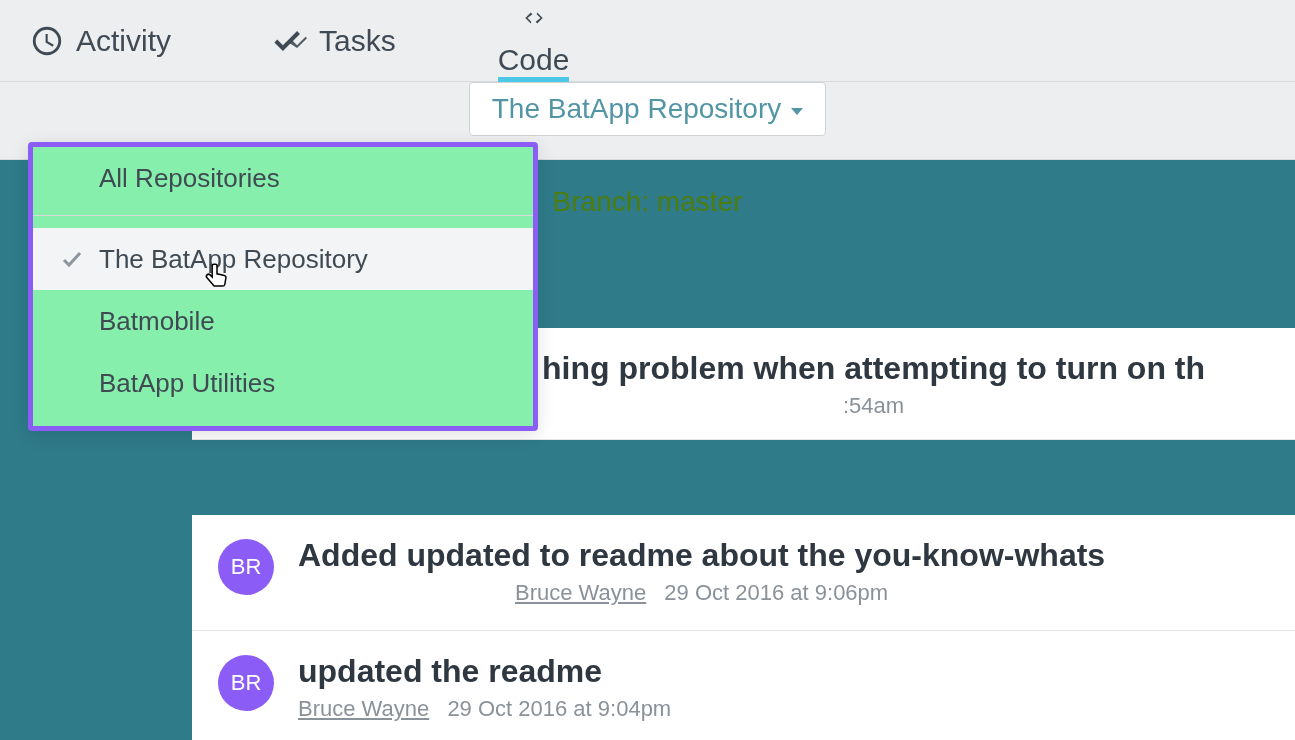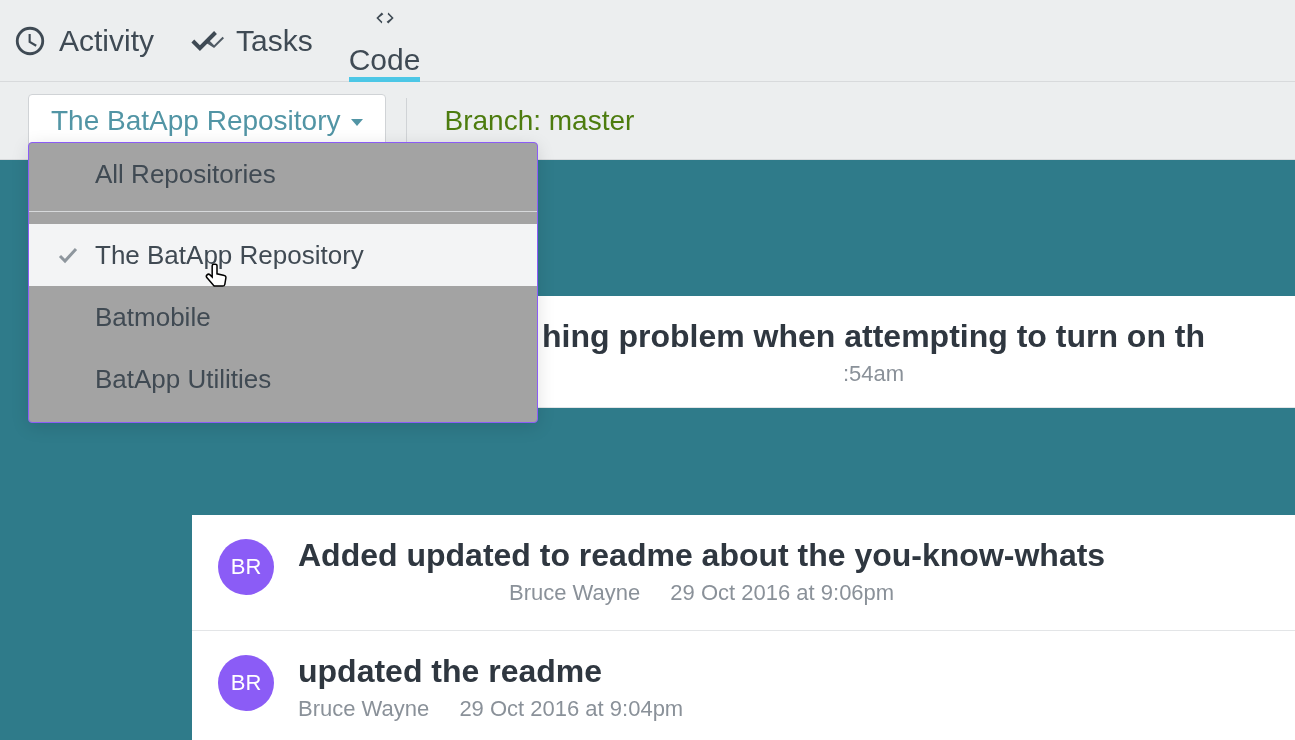--- a/index.html
+++ b/index.html
@@ -5,22 +5,22 @@
   * { box-sizing: border-box; margin: 0; padding: 0; }
   html, body { width: 1295px; height: 740px; overflow: hidden; font-family: -apple-system, "Helvetica Neue", Arial, sans-serif; }
   body { background: #2f7b8a; }
 
   
   .topnav {
     background: #eceeef;
     height: 82px;
     display: flex;
     align-items: center;
-    padding: 0 13px;
-    gap: 36px;
+    padding: 0 30px;
+    gap: 102px;
     border-bottom: 1px solid #d8dadc;
   }
   .nav-item {
     display: flex;
     align-items: center;
     gap: 12px;
     color: #3f4a54;
     font-size: 30px;
     cursor: pointer;
     height: 82px;
@@ -33,20 +33,21 @@
   
   .filterbar {
     background: #eceeef;
     height: 78px;
     display: flex;
     align-items: center;
     padding: 0 28px;
     gap: 20px;
     border-bottom: 1px solid #d8dadc;
     position: relative;
+    flex-direction: column;
   }
   .repo-select {
     border: 1px solid #d0d3d6;
     background: #fff;
     border-radius: 4px;
     padding: 10px 22px;
     font-size: 28px;
     color: #5295a5;
     cursor: pointer;
     display: flex;
@@ -71,22 +72,22 @@
     background: transparent;
     border: none;
   }
 
   
   .dropdown {
     position: absolute;
     top: 60px;
     left: 28px;
     width: 510px;
-    background: #a3a3a3;
-    border: 1px solid #8b5cf6;
+    background: #86efac;
+    border: 5px solid #8b5cf6;
     border-radius: 4px;
     box-shadow: 0 4px 18px rgba(0,0,0,0.12);
     z-index: 50;
     padding-bottom: 12px;
   }
   .dd-item {
     display: flex;
     align-items: center;
     height: 62px;
     padding: 0 20px 0 20px;
@@ -133,21 +134,21 @@
     border-bottom: 1px solid #e3e5e7;
     padding: 22px 26px 24px 26px;
     display: flex;
     gap: 24px;
     align-items: flex-start;
   }
   .commit-row.first-partial {
     position: absolute;
     left: 192px;
     right: 0;
-    top: 136px;
+    top: 168px;
     padding-left: 350px; 
     background:#fff;
     border-bottom:1px solid #e3e5e7;
     padding-top:22px;
     padding-bottom:20px;
     white-space: nowrap;
     overflow:hidden;
   }
   .avatar {
     width: 56px; height: 56px; border-radius: 50%;
@@ -166,21 +167,21 @@
     font-weight: 700;
     color: #2f3740;
     margin-bottom: 6px;
     white-space: nowrap;
   }
   .commit-meta {
     font-size: 22px;
     color: #8a9199;
     text-align: center;
   }
-  .commit-meta .author { margin-right: 24px; }
+  .commit-meta .author { margin-right: 12px; text-decoration: underline; }
 </style>
 </head>
 <body>
 
 <div class="topnav">
   <div class="nav-item">
     <svg viewBox="0 0 24 24">
         <path d="M12 2a10 10 0 1 0 0 20 10 10 0 0 0 0-20zm0 18a8 8 0 1 1 0-16 8 8 0 0 1 0 16zm.5-13H11v6l5 3 .8-1.3-4.3-2.6z"></path>
       </svg>
     <span>Activity</span>

